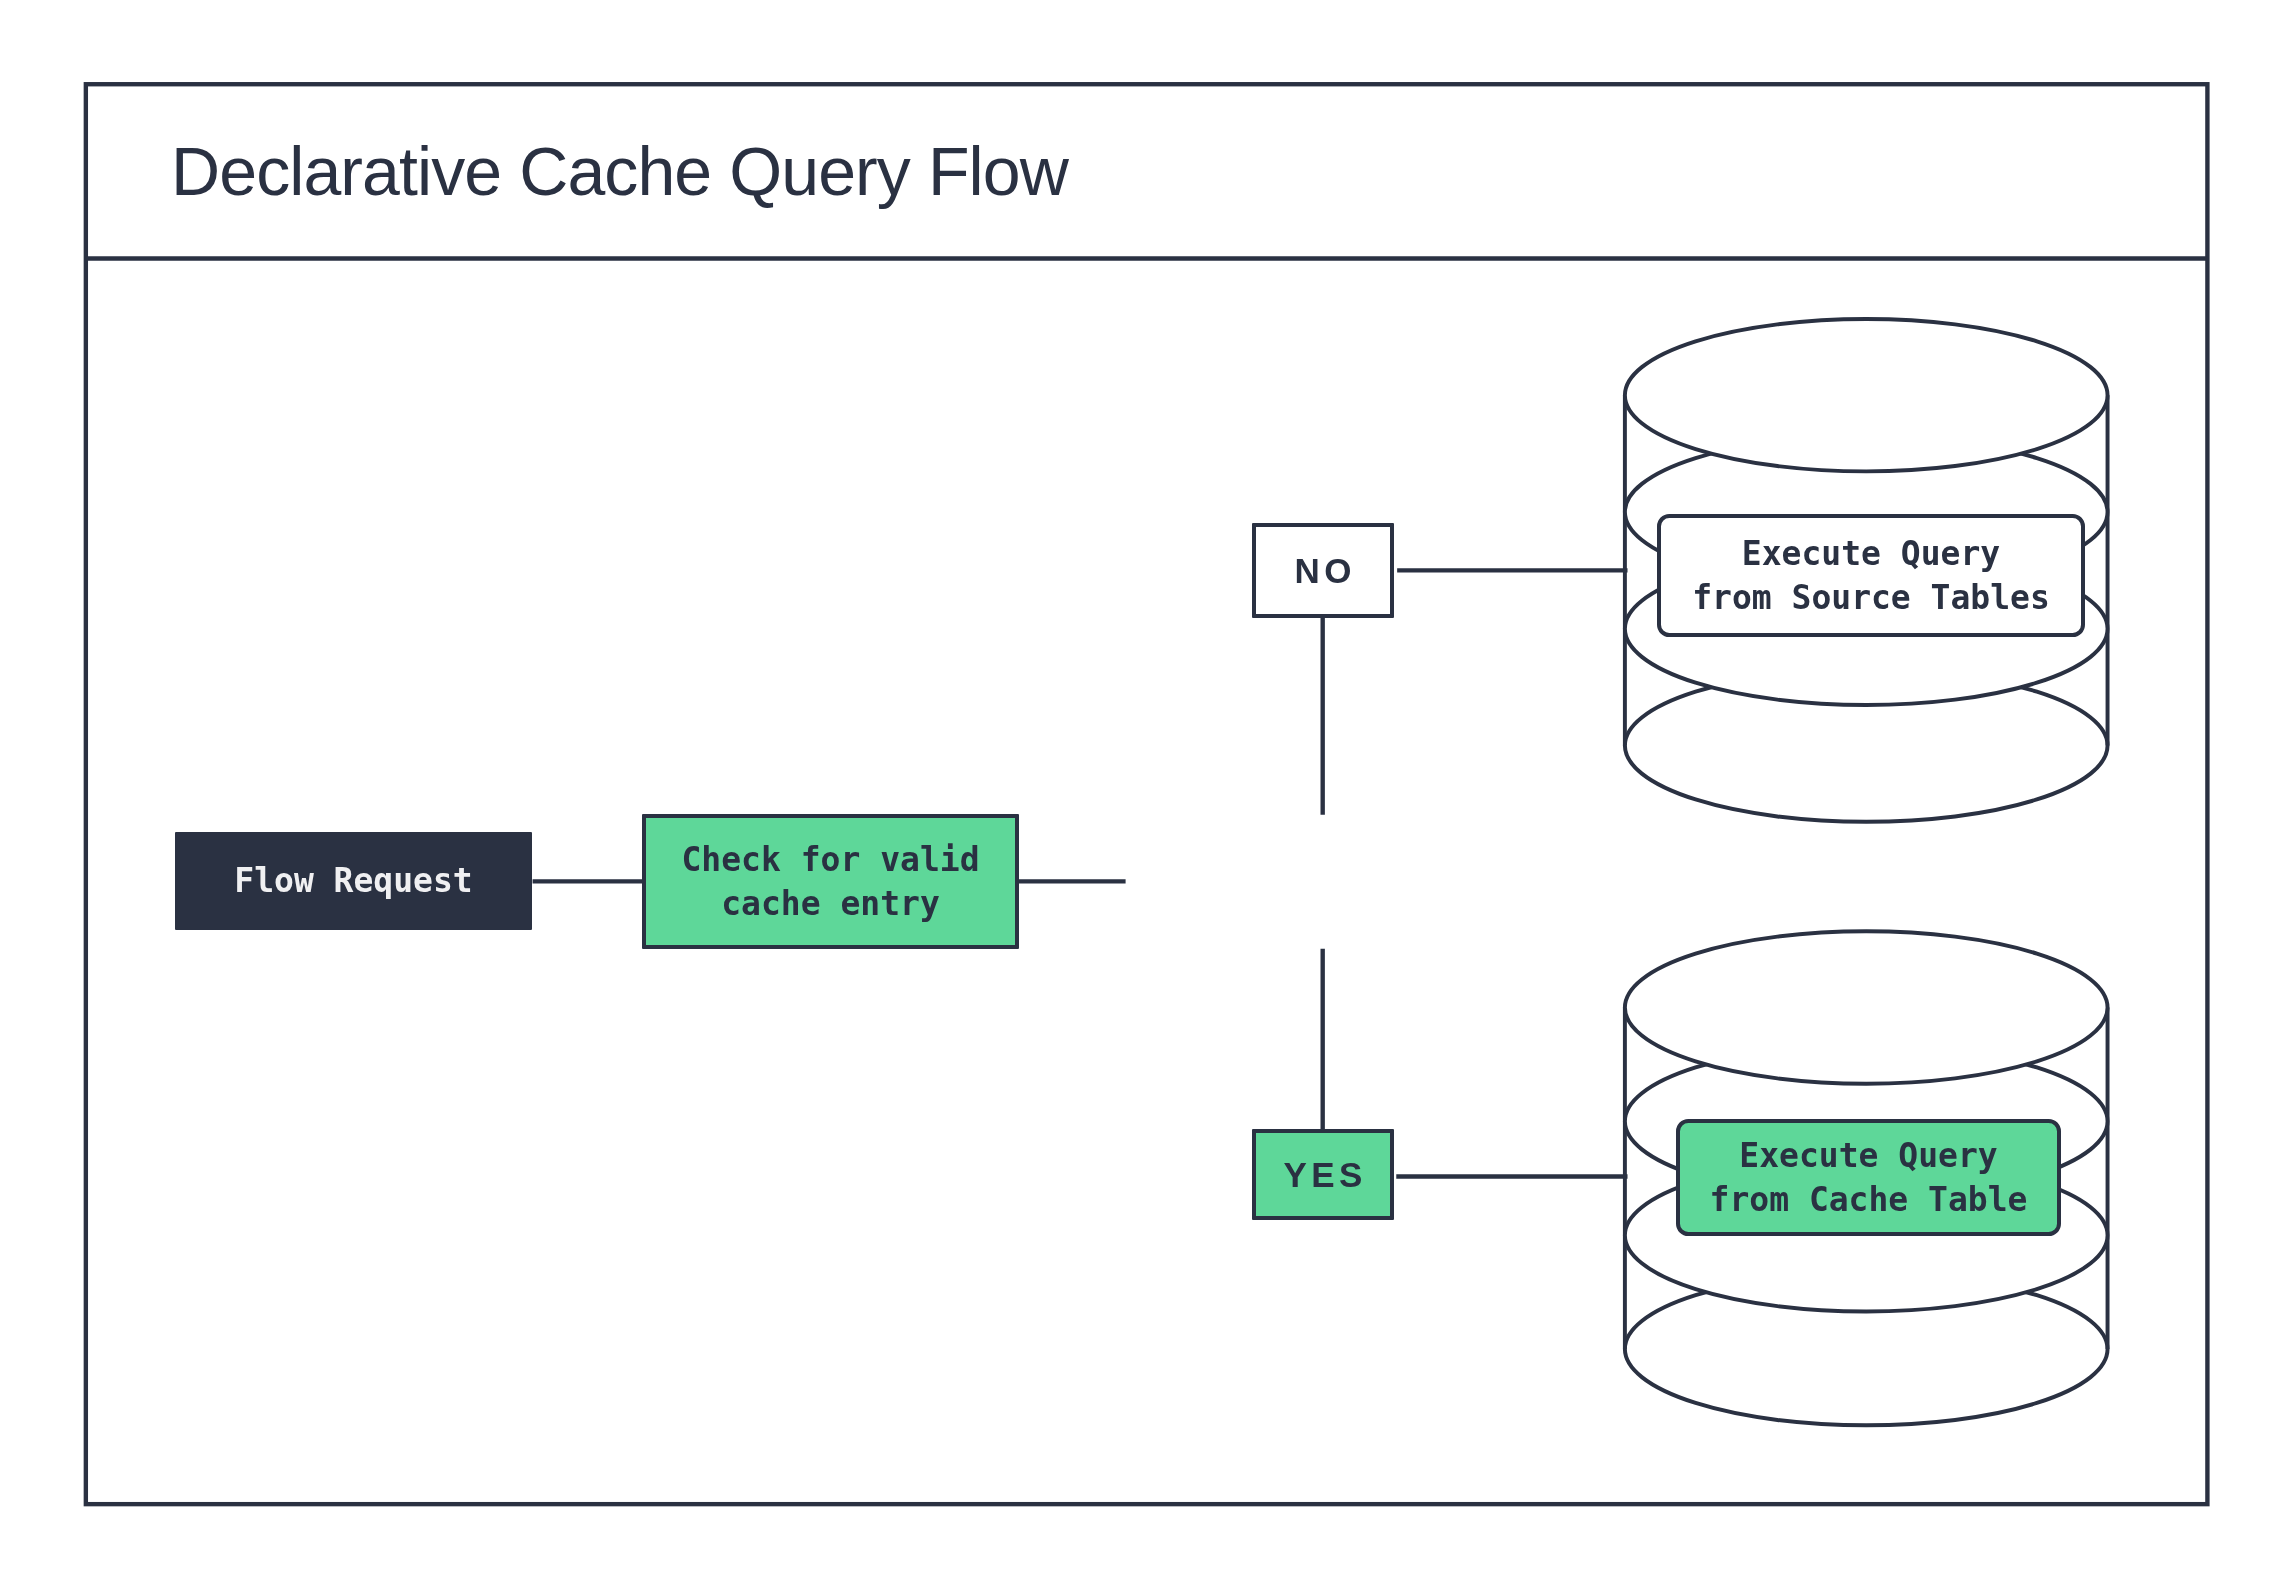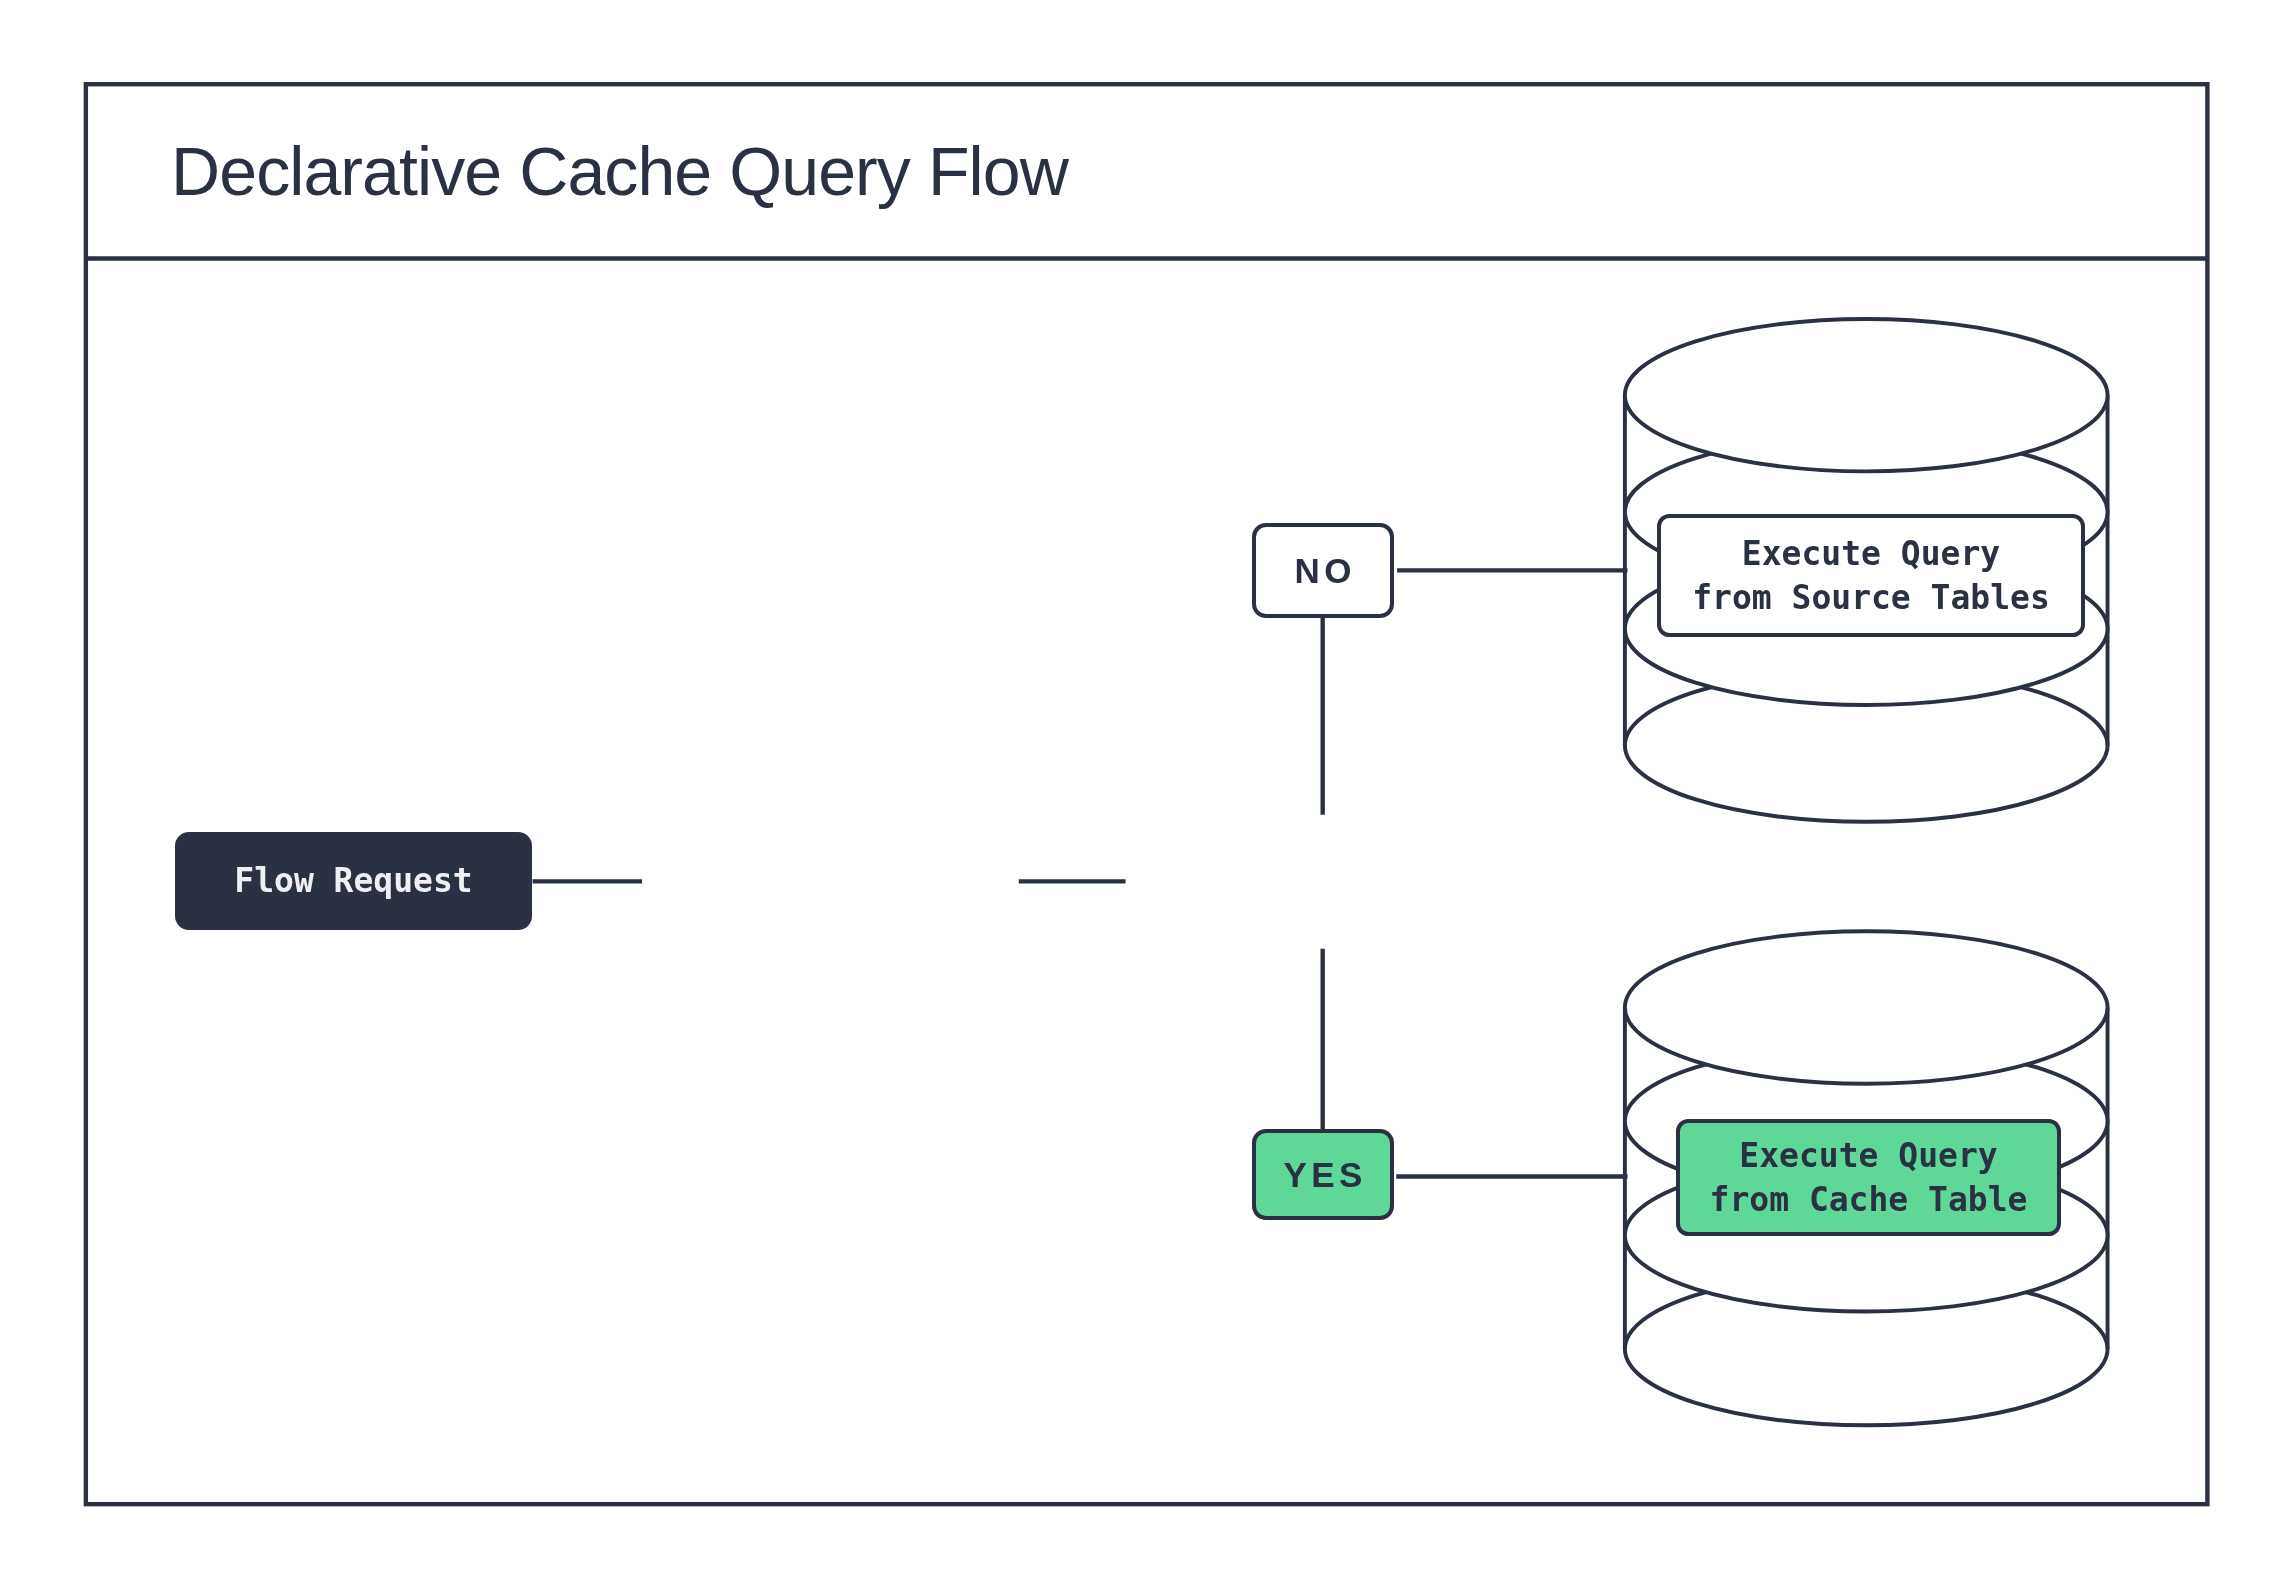--- a/index.html
+++ b/index.html
@@ -21,21 +21,21 @@
   .wire{stroke:var(--ink);stroke-width:5;fill:none;}
   .side{stroke:var(--ink);stroke-width:4.5;}
 
   .page-title{
     position:absolute;left:171px;top:84px;height:174px;
     display:flex;align-items:center;
     font-size:68px;font-weight:400;letter-spacing:-0.9px;color:var(--ink);
   }
   .node{
     position:absolute;display:flex;align-items:center;justify-content:center;
-    border:4px solid var(--ink);border-radius:14px;
+    border:4px solid var(--ink);border-radius:1px;
     font-family:"DejaVu Sans Mono",monospace;font-weight:600;
     font-size:33px;line-height:44px;text-align:center;white-space:pre-line;
     color:var(--ink);background:var(--surface);
   }
   .node--dark{background:var(--ink);border-color:var(--ink);color:var(--dark-text);}
   .node--green{background:var(--green);}
   .node--tag{
     font-family:"Liberation Sans",sans-serif;font-weight:700;
     font-size:35px;letter-spacing:4.4px;text-indent:4.4px;
   }
@@ -82,20 +82,24 @@
       <ellipse class="disk" cx="2130.5" cy="1150" rx="275.5" ry="87"></ellipse>
     </g>
   </svg>
 
   <h1 class="page-title">Declarative Cache Query Flow</h1>
 
   <div class="node node--dark" id="node-query">
     <span>Flow Request</span>
   </div>
 
+  <div class="node node--green" id="node-check">
+    <span>Check for valid
+cache entry</span>
+  </div>
 
 
   <div class="node node--tag" id="node-no">
     <span>NO</span>
   </div>
 
   <div class="node node--green node--tag" id="node-yes">
     <span>YES</span>
   </div>
 

